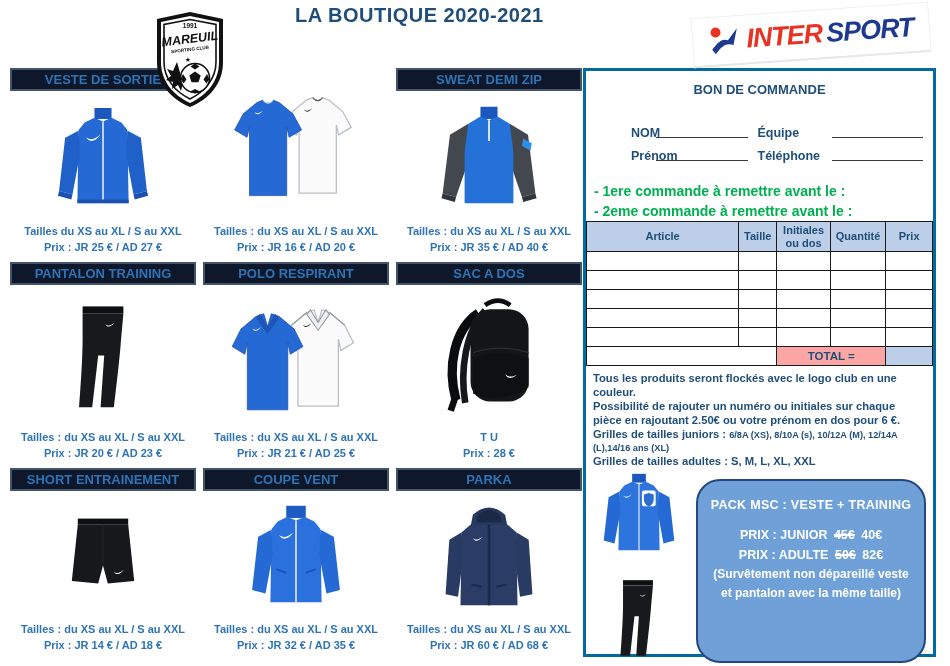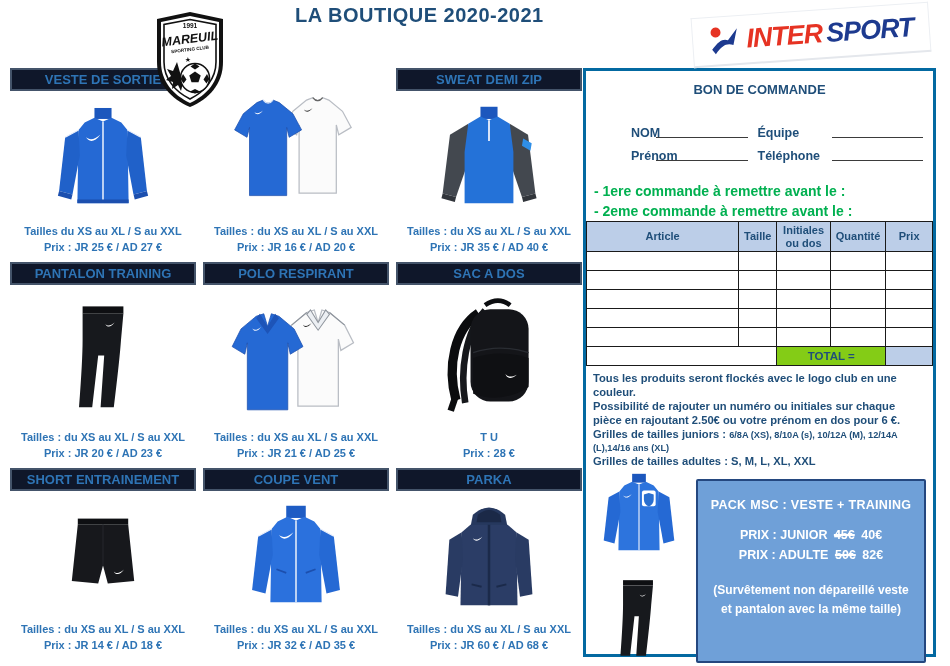--- a/index.html
+++ b/index.html
@@ -42,38 +42,38 @@
   .fline { flex:1; border-bottom:1.2px solid #3b3b3b; height:14px; margin:0 10px 2px 0; }
   .fline.last { margin-right:0; }
   .notes { position:absolute; top:110px; left:8px; font-size:14px; font-weight:bold;
     color:#00B050; line-height:1.45; }
 
   table.order { width:100%; border-collapse:collapse; table-layout:fixed; }
   table.order th { background:#BCCEE8; color:#1F4E79; font-size:11px; font-weight:bold;
     border:1.6px solid #1a1a1a; padding:1px; height:30px; line-height:1.15; }
   table.order td { border:1.6px solid #1a1a1a; height:19px; }
   td.total-spacer { border:none; border-top:1.6px solid #1a1a1a; }
-  td.total-label { background:#84cc16; color:#1F4E79; font-size:11.5px; font-weight:bold; text-align:center;margin-left:40px; }
+  td.total-label { background:#fca5a5; color:#1F4E79; font-size:11.5px; font-weight:bold; text-align:center;margin-left:40px; }
   td.total-price { background:#BCCEE8; }
   .cw-article { width:44%; } .cw-taille { width:11%; } .cw-init { width:15.5%; }
   .cw-qte { width:16%; } .cw-prix { width:13.5%; }
 
   .info { padding:6px 7px 0 7px; font-size:11.2px; font-weight:bold; color:#1F4E79; line-height:1.24; }
   .info .small-sizes { font-size:9.2px; }
 
   .pack-section { position:relative; height:213px; }
   .pack-images { position:absolute; left:2px; top:-4px; width:108px; }
   .pack-box { position:absolute; left:110px; top:10px; right:7px; height:184px;
-    background:#6FA0D8; border:2.5px solid #24477F; border-radius:2px;
+    background:#6FA0D8; border:2.5px solid #24477F; border-radius:24px;
     color:#fff; text-align:center; font-weight:bold; padding-top:17px; }
   .pack-title { font-size:12.5px; letter-spacing:0.3px; }
   .pack-price { font-size:12.5px; line-height:1.55; }
   .pack-prices { margin-top:14px; }
   .strike { text-decoration:line-through; text-decoration-thickness:2px; margin:4px 3px; }
-  .pack-note { margin-top:16px; font-size:12px; line-height:1.55; }
+  .pack-note { font-size:12px; line-height:1.55; }
 </style>
 </head>
 <body>
 
 <div class="page">
 
   <svg class="club-logo" viewBox="0 0 80 100">
     <path d="M40,2 L73,9 V52 C73,74 59,89 40,97 C21,89 7,74 7,52 V9 Z" fill="#111"></path>
     <path d="M40,6 L69,12 V52 C69,71 57,85 40,93 C23,85 11,71 11,52 V12 Z" fill="#fff"></path>
     <path d="M40,9.5 L66,14.5 V52 C66,68.5 55,81.5 40,89 C25,81.5 14,68.5 14,52 V14.5 Z" fill="none" stroke="#111" stroke-width="1.6"></path>

